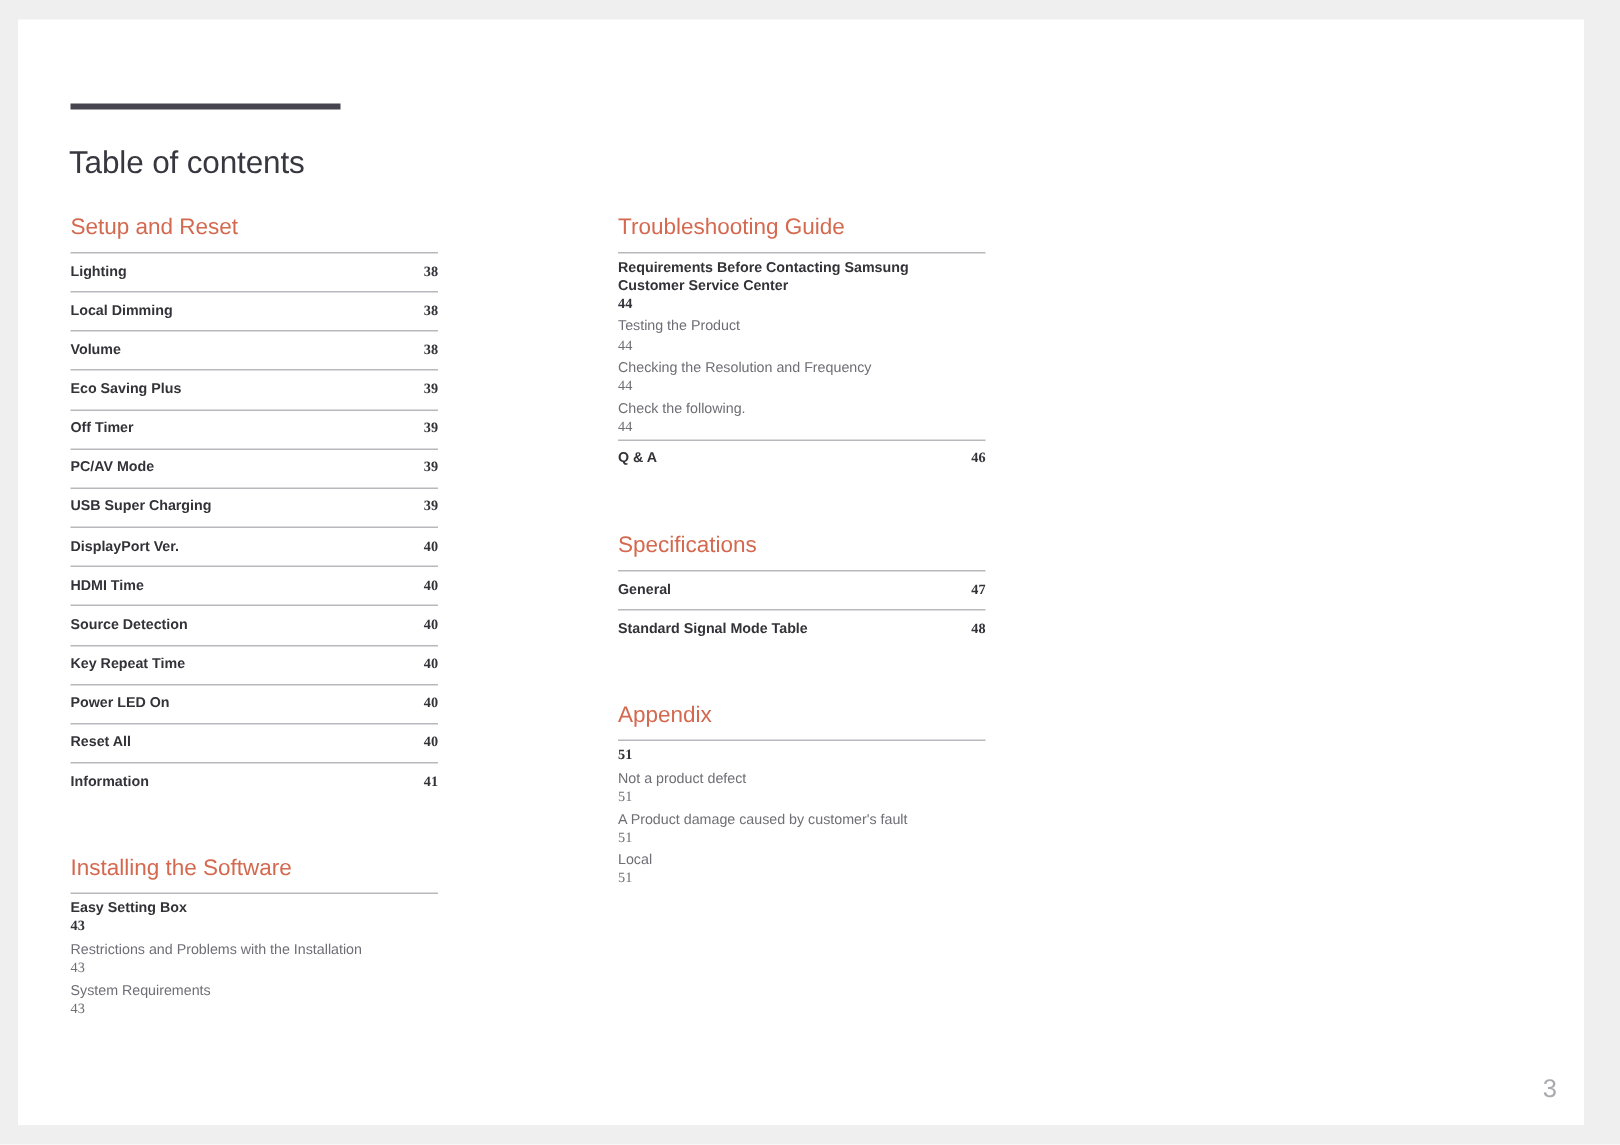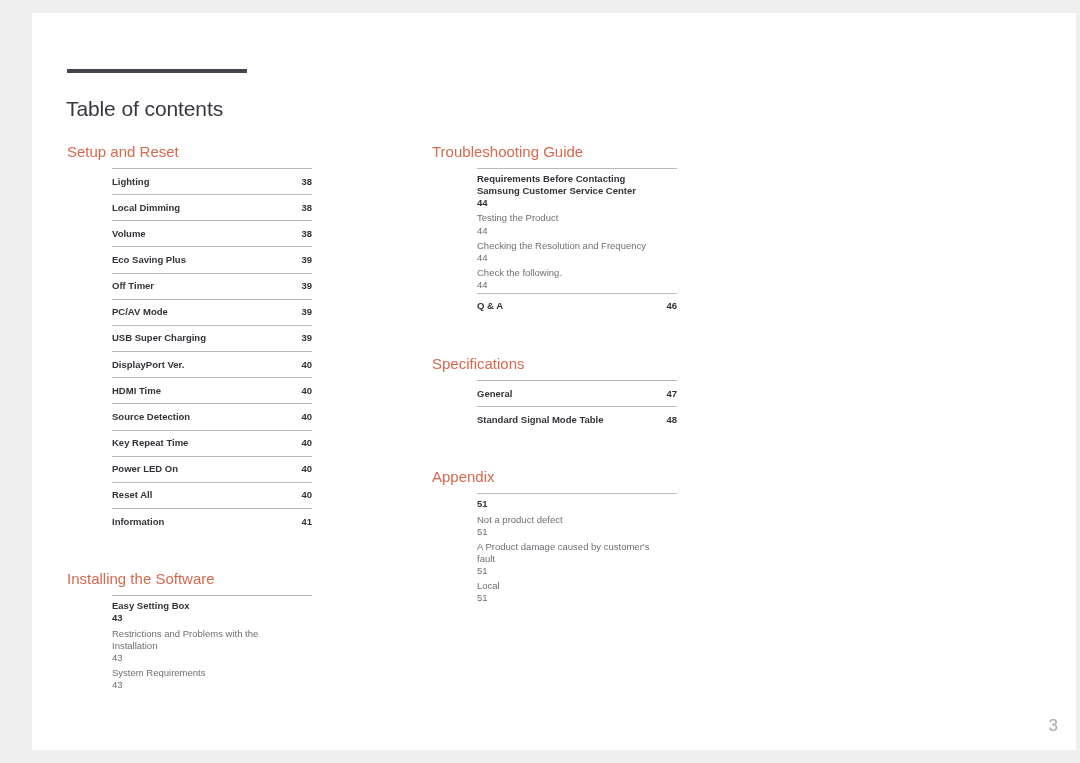--- a/index.html
+++ b/index.html
@@ -8,21 +8,21 @@
   }
   body {
     width: 1080px;
     height: 763px;
     background: #efeff0;
     font-family: "Liberation Sans", sans-serif;
     overflow: hidden;
   }
   .page {
     position: absolute;
-    left: 32px;
+    left: 12px;
     top: 13px;
     width: 1044px;
     height: 737px;
     background: #ffffff;
   }
   .title-rule {
     position: absolute;
     left: 35px;
     top: 56px;
     width: 180px;
@@ -63,24 +63,23 @@
   }
 
   .entries { width: 100%; }
 
   .entry {
     display: flex;
     align-items: baseline;
     justify-content: space-between;
     font-size: 9.5px;
     line-height: 1.28;
-    margin-left: 45px;
   }
   .entry .label { flex: 1 1 auto; padding-right: 8px; }
-  .entry .num   { flex: 0 0 auto; white-space: nowrap; }
+  .entry .num   { flex: 0 0 auto; white-space: nowrap; font-family: Liberation Serif, serif; }
 
   
   .entry.lvl1 {
     border-top: 1px solid #b9b9bd;
     color: #333238;
     font-weight: bold;
     padding: 6.5px 0 6.5px 0;
   }
   
   .entry.lvl2 {

